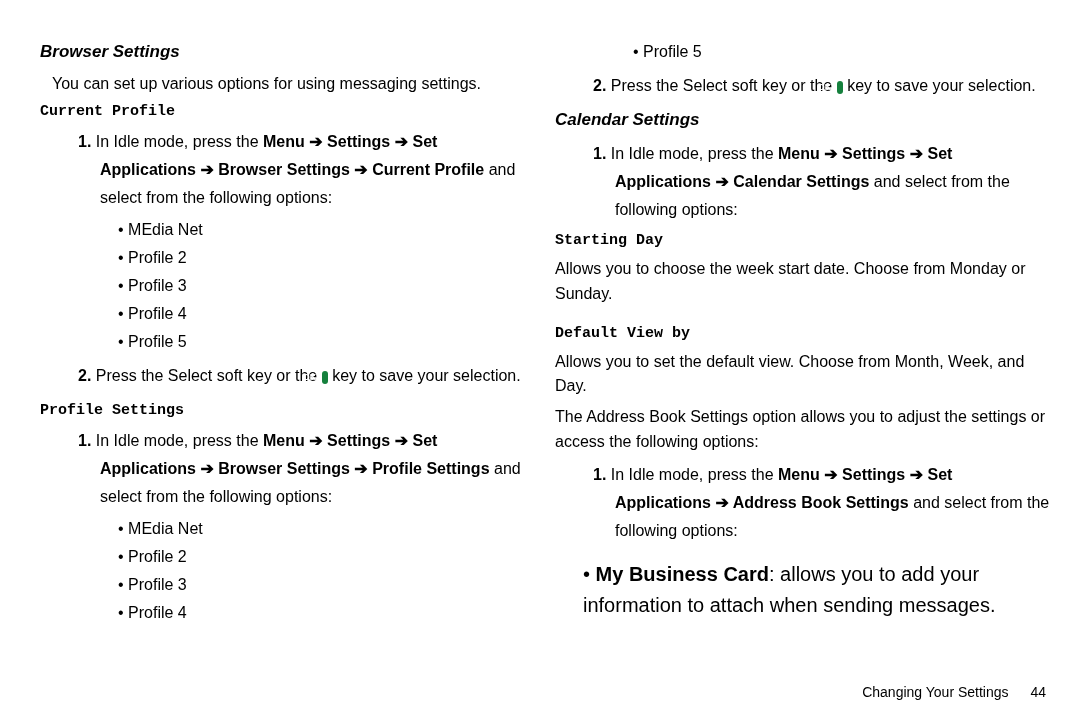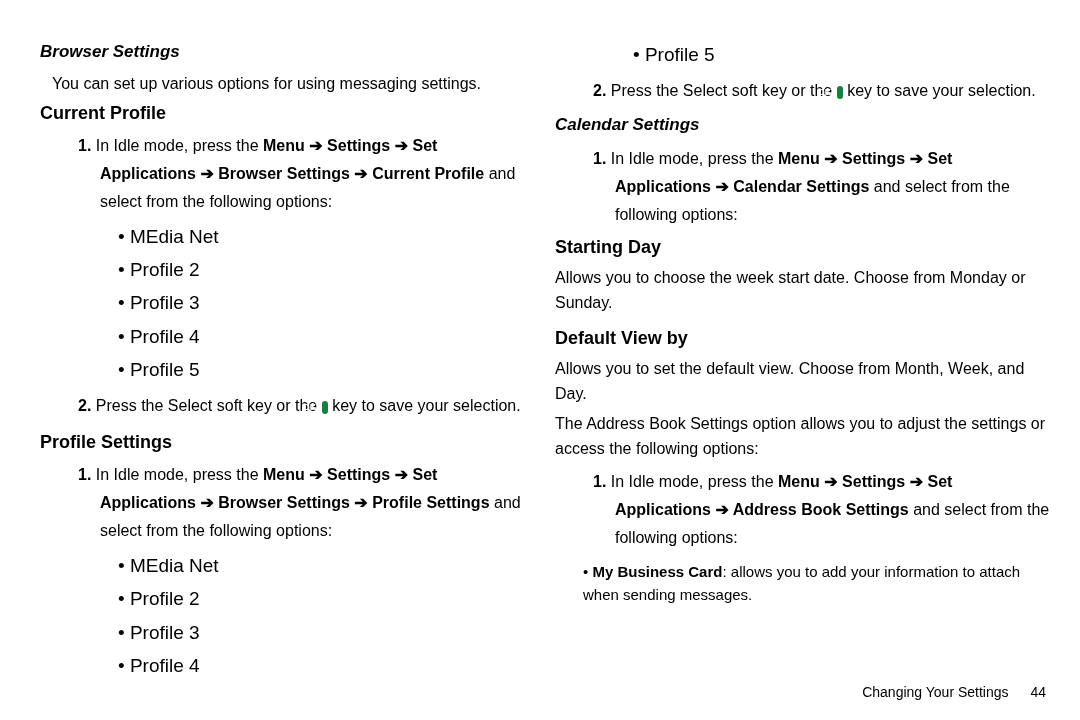--- a/index.html
+++ b/index.html
@@ -21,22 +21,22 @@
     min-width: 0;
   }
   .h2 {
     font-weight: bold;
     font-style: italic;
     font-size: 17px;
     margin: 4px 0 10px 0;
   }
   .h3 {
     font-weight: bold;
-    font-size: 18px;
-    font-family: Liberation Sans, sans-serif;
+    font-size: 15px;
+    font-family: Liberation Mono, monospace;
     margin: 6px 0 8px 0;
   }
   .body {
     font-size: 16px;
     line-height: 1.55;
     margin: 0 0 6px 12px;
   }
   .body-flush {
     font-size: 16px;
     line-height: 1.55;
@@ -44,21 +44,21 @@
   }
   .ol-item {
     font-size: 16px;
     line-height: 1.75;
     margin: 4px 0 4px 60px;
     text-indent: -22px;
   }
   .ol-num { font-weight: bold; }
   .bullets {
     margin: 0 0 6px 78px;
-    font-size: 19px;
+    font-size: 16px;
     line-height: 1.75;
   }
   .bullets-tight {
     margin: 0px 0 6px 28px;
     font-size: 15px;
     line-height: 1.75;
   }
   .bul::before { content: "• "; }
   .ok-badge {
     display: inline-block;
@@ -132,29 +132,29 @@
 
     <div class="h2" style="margin-top:10px">Calendar Settings</div>
     <div class="ol-item">
       <span class="ol-num">1.</span>
       <span>In Idle mode, press the </span><b>Menu ➔ Settings ➔ Set Applications ➔ Calendar Settings</b><span> and select from the following options:</span>
     </div>
 
     <div class="h3" style="margin-top:8px">Starting Day</div>
     <div class="body-flush">Allows you to choose the week start date. Choose from Monday or Sunday.</div>
 
-    <div class="h3" style="margin-top:12px">Default View by</div>
+    <div class="h3" style="margin-top:18px">Default View by</div>
     <div class="body-flush">Allows you to set the default view. Choose from Month, Week, and Day.</div>
 
     <div class="body-flush">The Address Book Settings option allows you to adjust the settings or access the following options:</div>
     <div class="ol-item">
       <span class="ol-num">1.</span>
       <span>In Idle mode, press the </span><b>Menu ➔ Settings ➔ Set Applications ➔ Address Book Settings</b><span> and select from the following options:</span>
     </div>
-    <div class="bullets-tight" style="font-size:15px; line-height:1.55; margin-top:8px">
+    <div class="bullets-tight" style="font-size:20px; line-height:1.55; margin-top:14px">
       <div>• <b>My Business Card</b><span>: allows you to add your information to attach when sending messages.</span></div>
     </div>
   </div>
 </div>
 
 <div class="footer">
   <span>Changing Your Settings</span>
   <span class="pn">44</span>
 </div>
 

